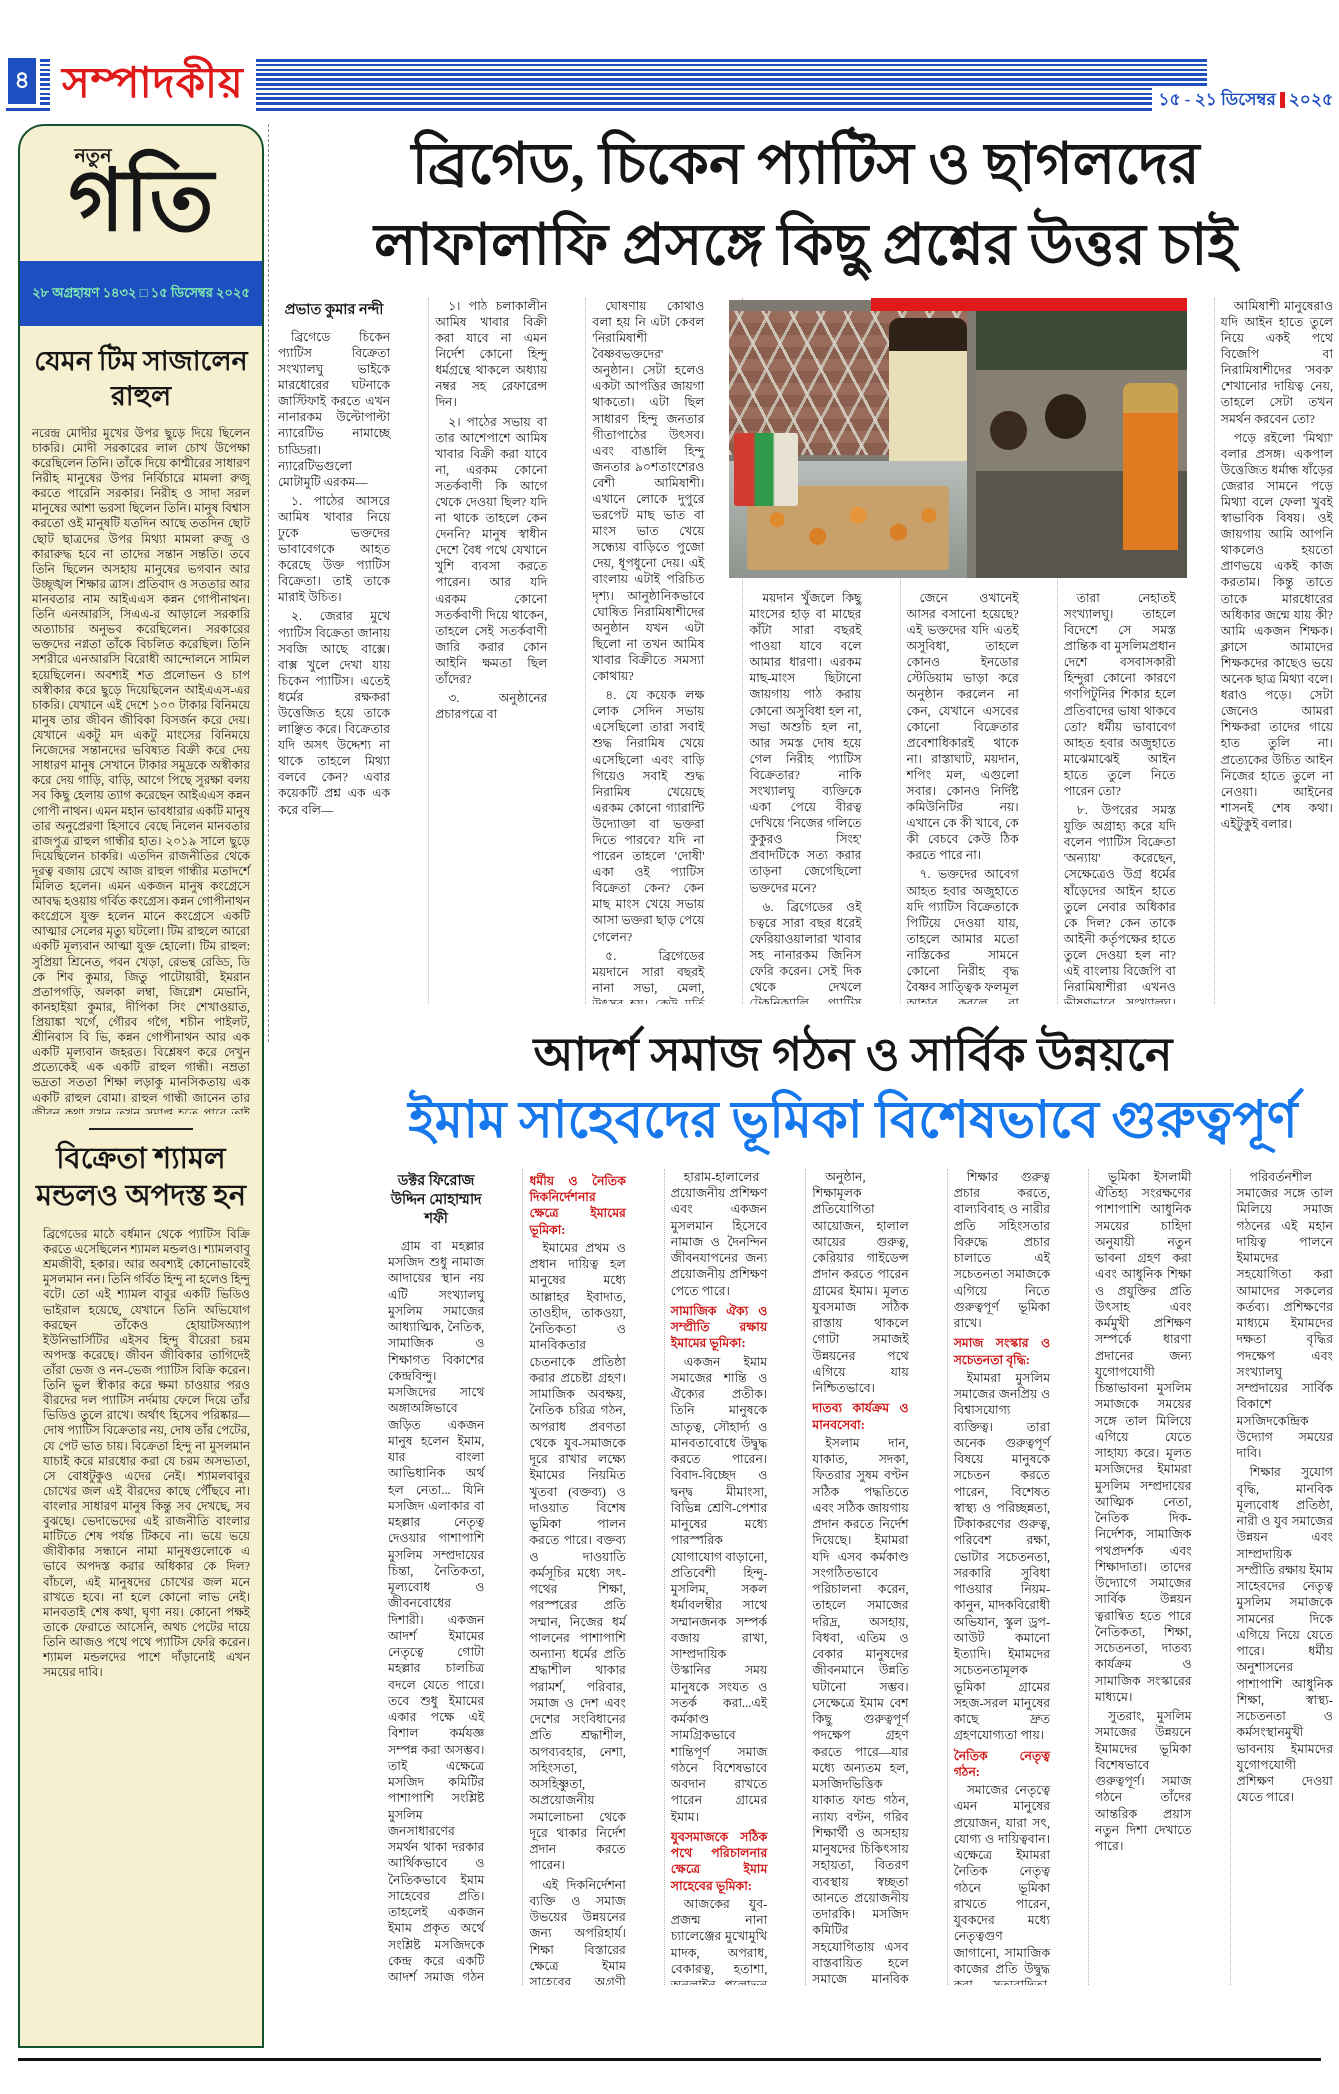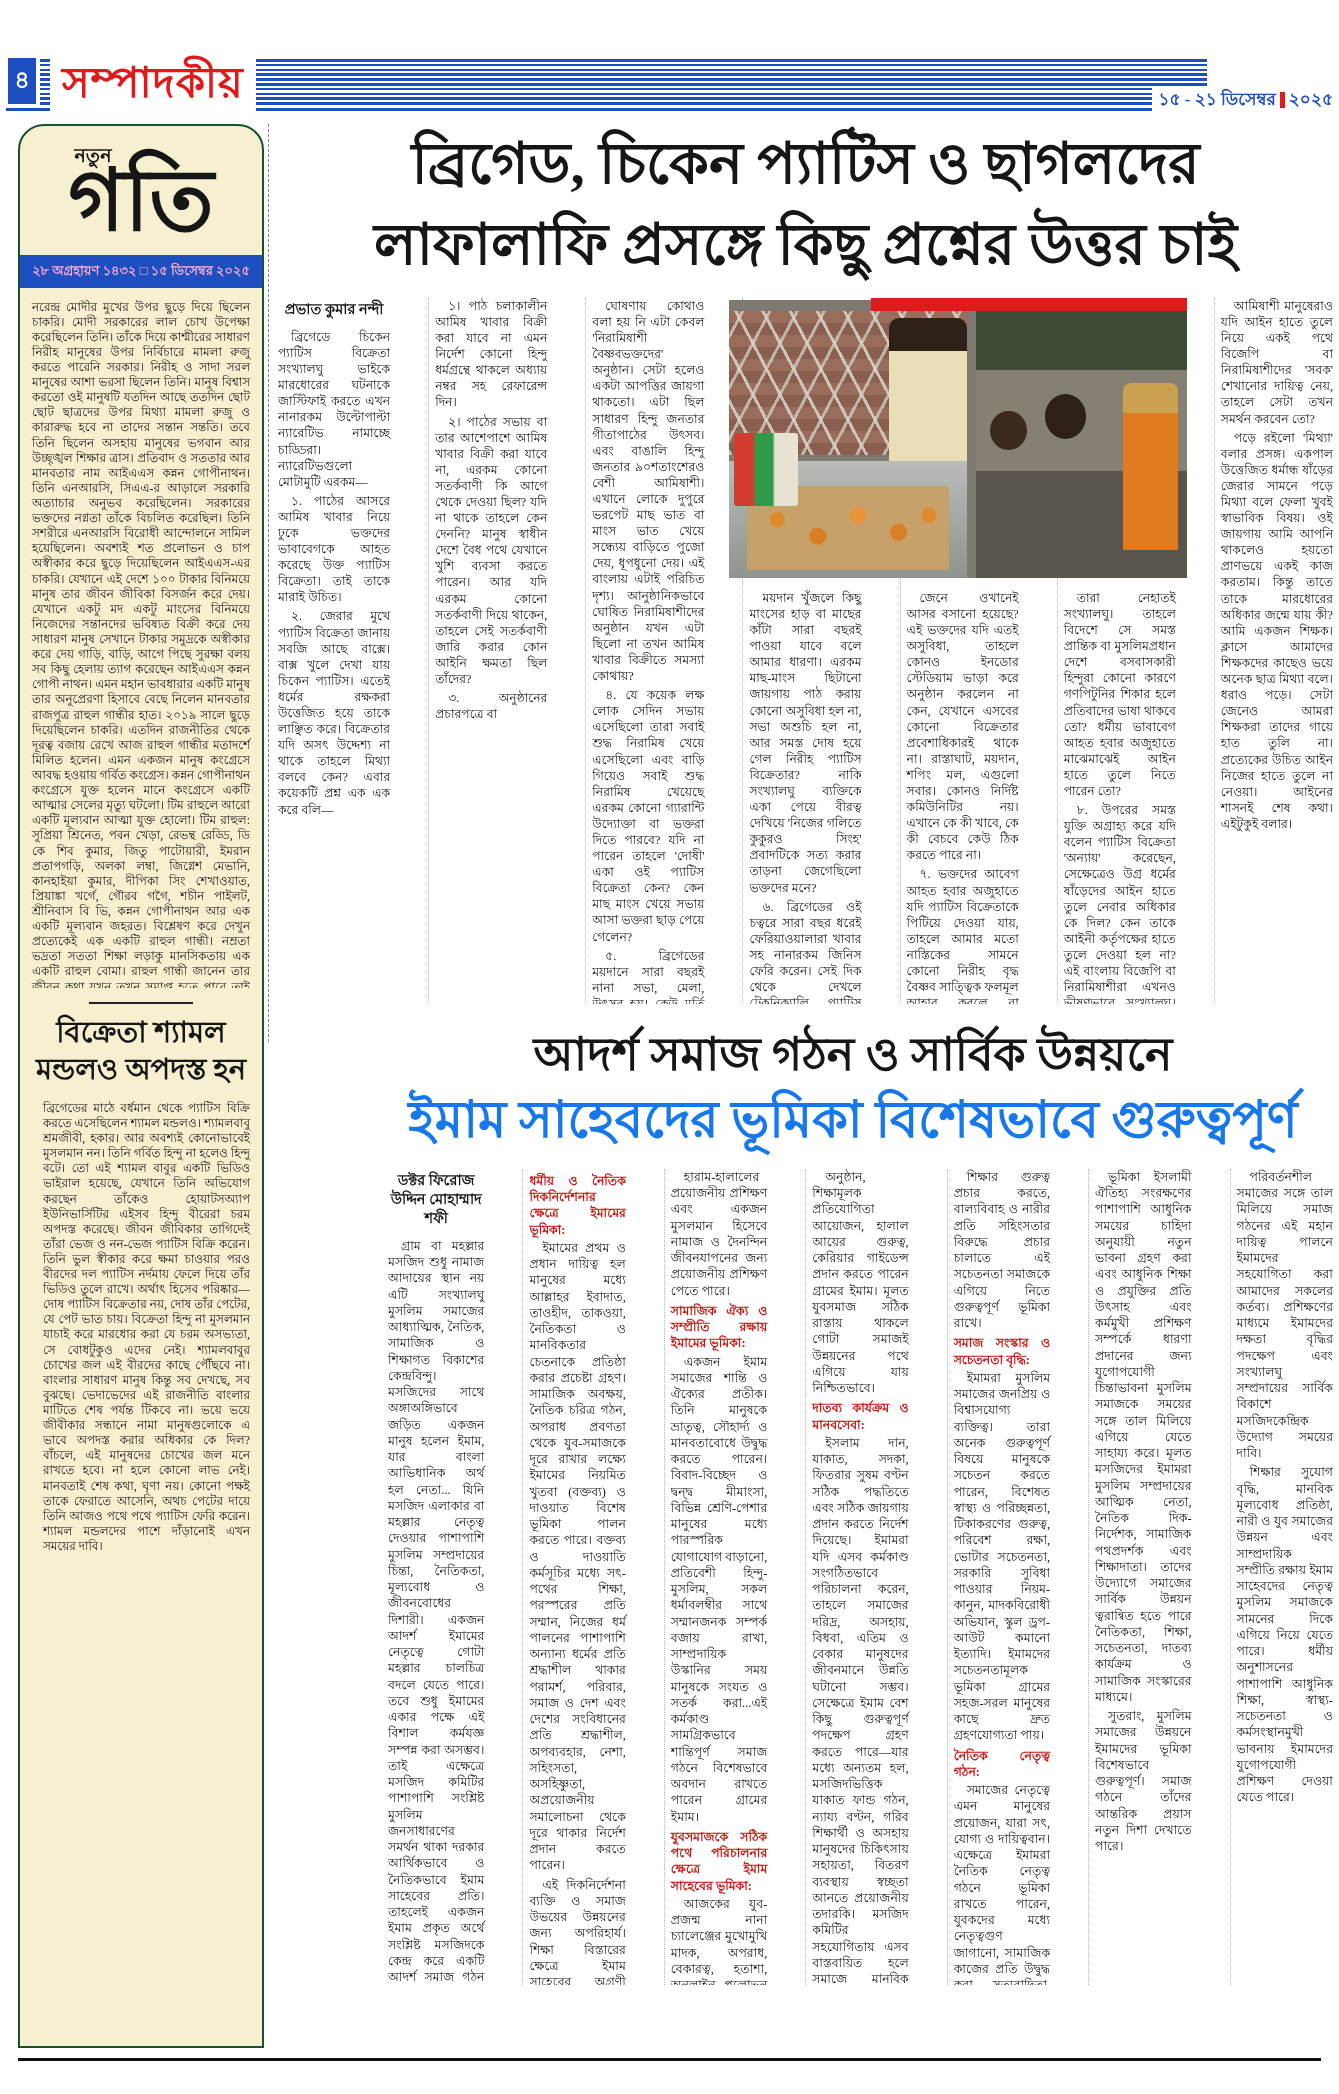--- a/index.html
+++ b/index.html
@@ -21,22 +21,22 @@
     background:#fff;padding:0 12px;z-index:2;letter-spacing:1px;}
   .issue-date{position:absolute;right:6px;top:86px;font-size:17px;font-weight:bold;color:var(--blue);
     z-index:2;background:#fff;padding-left:6px;display:flex;align-items:center;}
   .date-sep{display:inline-block;width:5px;height:16px;background:var(--red);margin:0 4px;}
   .header-rule{position:absolute;left:6px;right:6px;top:108px;height:3px;background:var(--blue);}
   
   .sidebar{position:absolute;left:18px;top:124px;width:246px;height:1924px;background:var(--cream);
     border:2px solid #14532d;border-radius:26px 26px 0 0;overflow:hidden;}
   .logo-top{text-align:center;font-weight:bold;font-size:19px;margin:20px 96px 0 0;line-height:1;}
   .logo-main{text-align:center;font-size:86px;font-weight:bold;line-height:.95;margin-top:-4px;}
-  .sb-datebar{background:var(--blue);color:#f9a8d4;text-align:center;font-size:13px;font-weight:bold;
-    padding:6px 2px;margin-top:12px;}
+  .sb-datebar{background:var(--blue);color:#86efac;text-align:center;font-size:13px;font-weight:bold;
+    padding:22px 2px;margin-top:18px;}
   .sb-title{font-size:27px;font-weight:bold;text-align:center;margin:18px 8px 10px;line-height:1.3;}
   .sb-title2{font-size:29px;margin-top:10px;}
   .sb-body{font-size:11.9px;line-height:1.27;text-align:justify;padding:0 12px;overflow:hidden;}
   .sb-body1{height:688px;}
   .sb-body2{height:798px;padding-left:23px;}
   .sb-divider{width:104px;height:2px;background:#222;margin:14px auto 6px;}
   .v-rule{position:absolute;left:268px;top:124px;height:918px;border-left:1px dashed #8a8a8a;}
   
   .main{position:absolute;left:272px;top:124px;width:1067px;}
   .headline{font-size:57px;line-height:1.42;text-align:center;font-weight:bold;margin:0;}
@@ -94,20 +94,21 @@
   <span class="date-sep"></span>
   <span>২০২৫</span>
 </div>
 <div class="header-rule"></div>
 <div class="v-rule"></div>
 
 <aside class="sidebar">
   <div class="logo-top">নতুন</div>
   <div class="logo-main">গতি</div>
   <div class="sb-datebar">২৮ অগ্রহায়ণ ১৪৩২ □ ১৫ ডিসেম্বর ২০২৫</div>
+  <h2 class="sb-title">যেমন টিম সাজালেন রাহুল</h2>
   <p class="sb-body sb-body1">নরেন্দ্র মোদীর মুখের উপর ছুড়ে দিয়ে ছিলেন চাকরি। মোদী সরকারের লাল চোখ উপেক্ষা করেছিলেন তিনি। তাঁকে দিয়ে কাশ্মীরের সাধারণ নিরীহ মানুষের উপর নির্বিচারে মামলা রুজু করতে পারেনি সরকার। নিরীহ ও সাদা সরল মানুষের আশা ভরসা ছিলেন তিনি। মানুষ বিশ্বাস করতো ওই মানুষটি যতদিন আছে ততদিন ছোট ছোট ছাত্রদের উপর মিথ্যা মামলা রুজু ও কারারুদ্ধ হবে না তাদের সন্তান সন্ততি। তবে তিনি ছিলেন অসহায় মানুষের ভগবান আর উচ্ছৃঙ্খল শিক্ষার ত্রাস। প্রতিবাদ ও সততার আর মানবতার নাম আইএএস কন্নন গোপীনাথন। তিনি এনআরসি, সিএএ-র আড়ালে সরকারি অত্যাচার অনুভব করেছিলেন। সরকারের ভক্তদের নগ্নতা তাঁকে বিচলিত করেছিল। তিনি সশরীরে এনআরসি বিরোধী আন্দোলনে সামিল হয়েছিলেন। অবশ্যই শত প্রলোভন ও চাপ অস্বীকার করে ছুড়ে দিয়েছিলেন আইএএস-এর চাকরি। যেখানে এই দেশে ১০০ টাকার বিনিময়ে মানুষ তার জীবন জীবিকা বিসর্জন করে দেয়। যেখানে একটু মদ একটু মাংসের বিনিময়ে নিজেদের সন্তানদের ভবিষ্যত বিক্রী করে দেয় সাধারণ মানুষ সেখানে টাকার সমুদ্রকে অস্বীকার করে দেয় গাড়ি, বাড়ি, আগে পিছে সুরক্ষা বলয় সব কিছু হেলায় ত্যাগ করেছেন আইএএস কন্নন গোপী নাথন। এমন মহান ভাবধারার একটি মানুষ তার অনুপ্রেরণা হিসাবে বেছে নিলেন মানবতার রাজপুত্র রাহুল গান্ধীর হাত। ২০১৯ সালে ছুড়ে দিয়েছিলেন চাকরি। এতদিন রাজনীতির থেকে দূরত্ব বজায় রেখে আজ রাহুল গান্ধীর মতাদর্শে মিলিত হলেন। এমন একজন মানুষ কংগ্রেসে আবদ্ধ হওয়ায় গর্বিত কংগ্রেস। কন্নন গোপীনাথন কংগ্রেসে যুক্ত হলেন মানে কংগ্রেসে একটি আত্মার সেলের মৃত্যু ঘটলো। টিম রাহুলে আরো একটি মূল্যবান আত্মা যুক্ত হোলো। টিম রাহুল: সুপ্রিয়া শ্রিনেত, পবন খেড়া, রেভন্থ রেড্ডি, ডি কে শিব কুমার, জিতু পাটোয়ারী, ইমরান প্রতাপগড়ি, অলকা লম্বা, জিগ্নেশ মেভানি, কানহাইয়া কুমার, দীপিকা সিং শেখাওয়াত, প্রিয়াঙ্কা খর্গে, গৌরব গগৈ, শচীন পাইলট, শ্রীনিবাস বি ভি, কন্নন গোপীনাথন আর এক একটি মূল্যবান জহরত। বিশ্লেষণ করে দেখুন প্রত্যেকেই এক একটি রাহুল গান্ধী। নম্রতা ভদ্রতা সততা শিক্ষা লড়াকু মানসিকতায় এক একটি রাহুল বোমা। রাহুল গান্ধী জানেন তার জীবন কথা যখন তখন সমাপ্ত হতে পারে তাই তিনি কংগ্রেস দলকে হীরে জহরত সম উপহারে পূর্ণ করে চলেছেন। যারা মনে করছে গান্ধী পরিবারকে শেষ করে দিতে পারলেই কংগ্রেস শেষ, তাদের পরিকল্পনা রাহুল গান্ধী নিজে হাতেই শেষ করে দিচ্ছেন। আরও অনেকের অপেক্ষায় থাকুন আমার জানা আরও চার জন রত্ন আগামীতে প্রকাশ হবে।</p>
   <div class="sb-divider"></div>
   <h2 class="sb-title sb-title2">বিক্রেতা শ্যামল মন্ডলও অপদস্ত হন</h2>
   <p class="sb-body sb-body2">ব্রিগেডের মাঠে বর্ধমান থেকে প্যাটিস বিক্রি করতে এসেছিলেন শ্যামল মন্ডলও। শ্যামলবাবু শ্রমজীবী, হকার। আর অবশ্যই কোনোভাবেই মুসলমান নন। তিনি গর্বিত হিন্দু না হলেও হিন্দু বটে। তো এই শ্যামল বাবুর একটি ভিডিও ভাইরাল হয়েছে, যেখানে তিনি অভিযোগ করছেন তাঁকেও হোয়াটসঅ্যাপ ইউনিভার্সিটির এইসব হিন্দু বীরেরা চরম অপদস্ত করেছে। জীবন জীবিকার তাগিদেই তাঁরা ভেজ ও নন-ভেজ প্যাটিস বিক্রি করেন। তিনি ভুল স্বীকার করে ক্ষমা চাওয়ার পরও বীরদের দল প্যাটিস নর্দমায় ফেলে দিয়ে তাঁর ভিডিও তুলে রাখে। অর্থাৎ হিসেব পরিষ্কার— দোষ প্যাটিস বিক্রেতার নয়, দোষ তাঁর পেটের, যে পেট ভাত চায়। বিক্রেতা হিন্দু না মুসলমান যাচাই করে মারধোর করা যে চরম অসভ্যতা, সে বোধটুকুও এদের নেই। শ্যামলবাবুর চোখের জল এই বীরদের কাছে পৌঁছবে না। বাংলার সাধারণ মানুষ কিন্তু সব দেখছে, সব বুঝছে। ভেদাভেদের এই রাজনীতি বাংলার মাটিতে শেষ পর্যন্ত টিকবে না। ভয়ে ভয়ে জীবীকার সন্ধানে নামা মানুষগুলোকে এ ভাবে অপদস্ত করার অধিকার কে দিল? বাঁচলে, এই মানুষদের চোখের জল মনে রাখতে হবে। না হলে কোনো লাভ নেই। মানবতাই শেষ কথা, ঘৃণা নয়। কোনো পক্ষই তাকে ফেরাতে আসেনি, অথচ পেটের দায়ে তিনি আজও পথে পথে প্যাটিস ফেরি করেন। শ্যামল মন্ডলদের পাশে দাঁড়ানোই এখন সময়ের দাবি।</p>
 </aside>
 
 <section class="main">
   <h1 class="headline"><span>ব্রিগেড, চিকেন প্যাটিস ও ছাগলদের</span><br><span>লাফালাফি প্রসঙ্গে কিছু প্রশ্নের উত্তর চাই</span></h1>
 
   <div class="article-body top-body">

